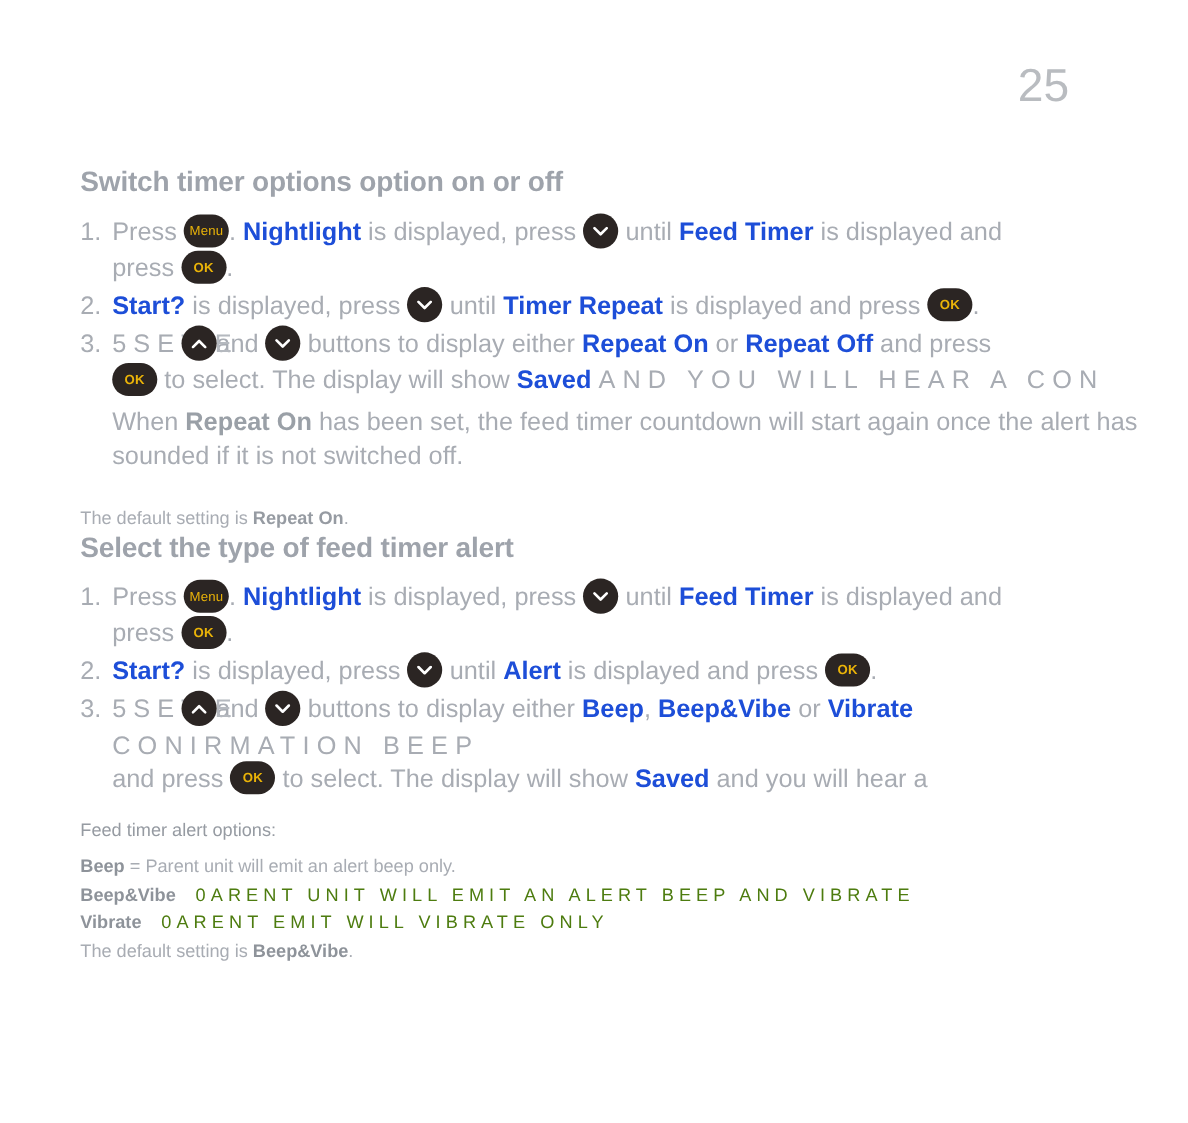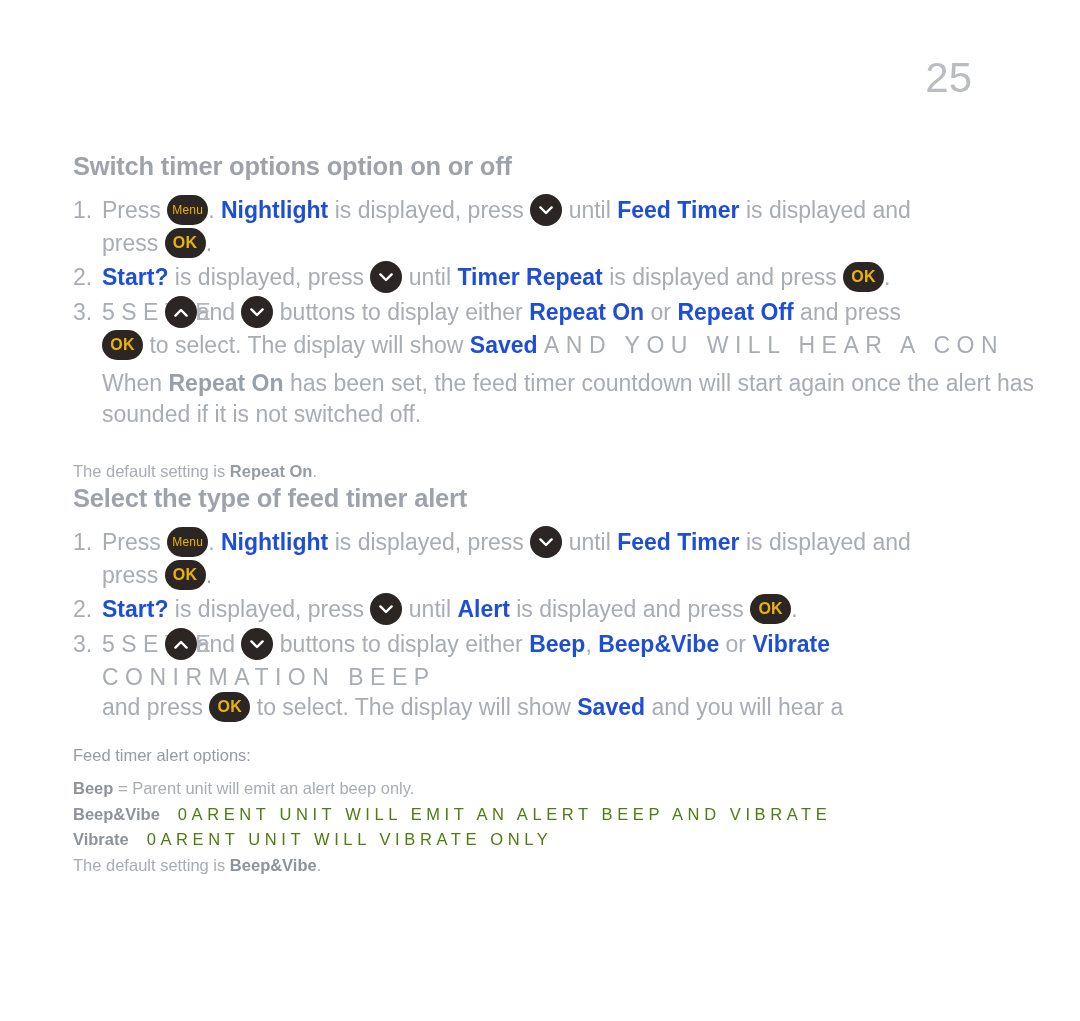--- a/index.html
+++ b/index.html
@@ -102,21 +102,21 @@
     height: 30px;
     border-radius: 15px;
     font-size: 12px;
     line-height: 30px;
     letter-spacing: 0.2px;
   }
   .btn-ok {
     width: 41px;
     height: 30px;
     border-radius: 15px;
-    font-size: 16px;
+    font-size: 12px;
     font-weight: bold;
     line-height: 30px;
     letter-spacing: 0.3px;
   }
   .btn-chev {
     width: 32px;
     height: 32px;
     border-radius: 50%;
     line-height: 32px;
   }
@@ -371,21 +371,21 @@
         <b>Beep</b>
         <span>=</span>
         <span>Parent unit will emit  an alert beep only.</span>
       </div>
 
       <div class="option-row">
         <b>Beep&amp;Vibe</b><span class="option-gap"></span><span class="option-caps">0ARENT UNIT WILL EMIT AN ALERT BEEP AND VIBRATE</span>
       </div>
 
       <div class="option-row">
-        <b>Vibrate</b><span class="option-gap"></span><span class="option-caps">0ARENT UNIT WILL VIBRATE ONLY</span>
+        <b>Vibrate</b><span class="option-gap"></span><span class="option-caps">0ARENT EMIT WILL VIBRATE ONLY</span>
       </div>
 
       <div class="option-row">
         <span>The default setting is</span>
         <b>Beep&amp;Vibe</b><span>.</span>
       </div>
     </div>
 
   </div>
 </div>

